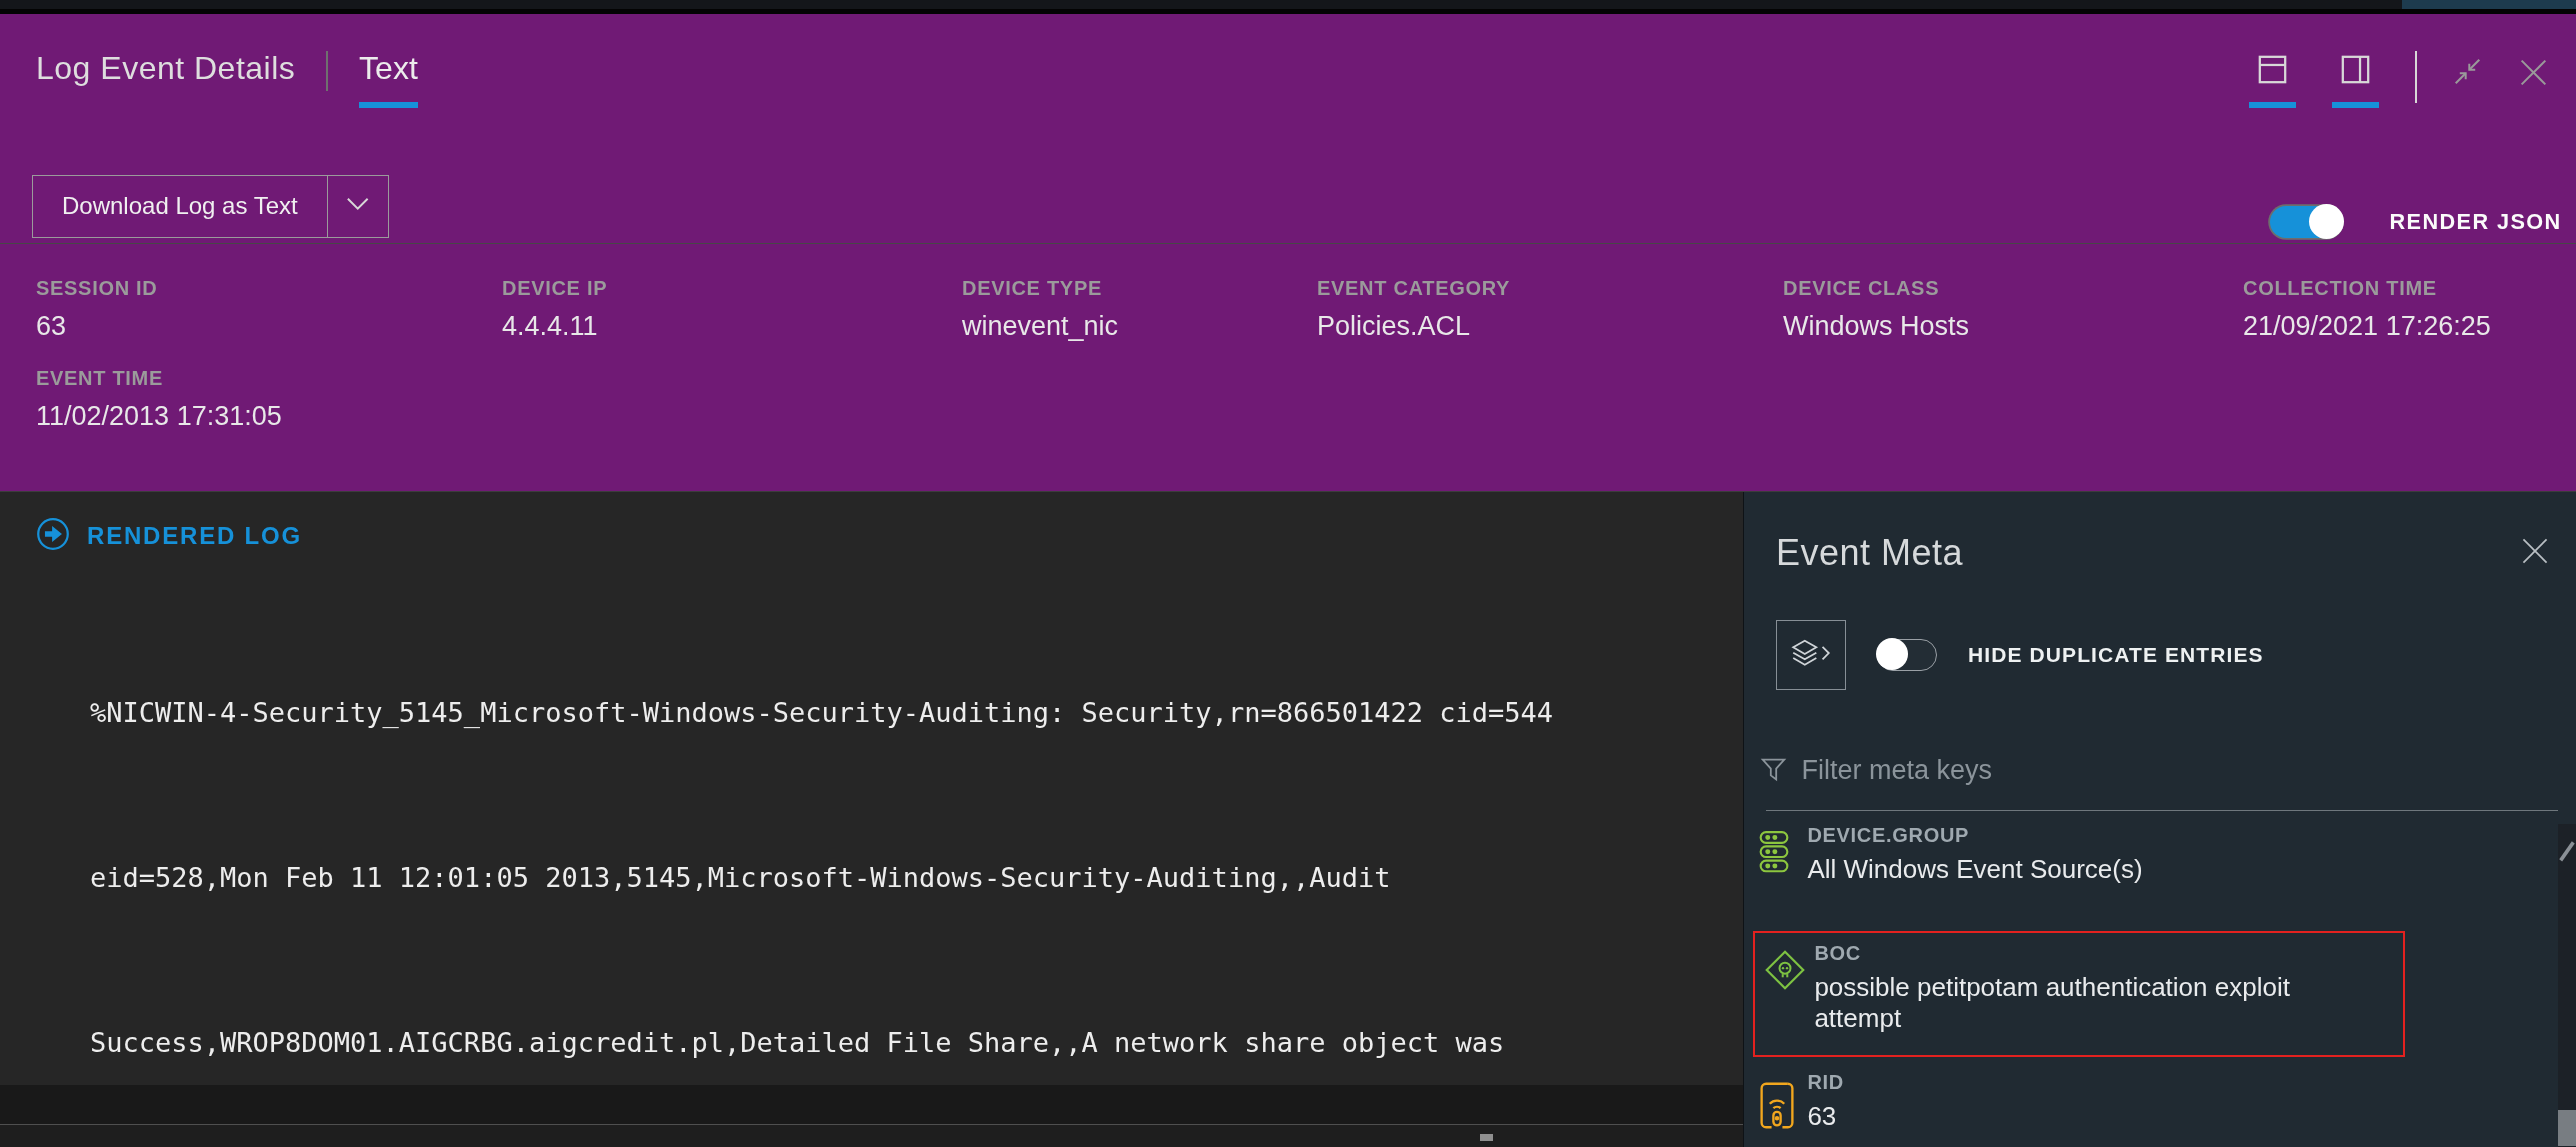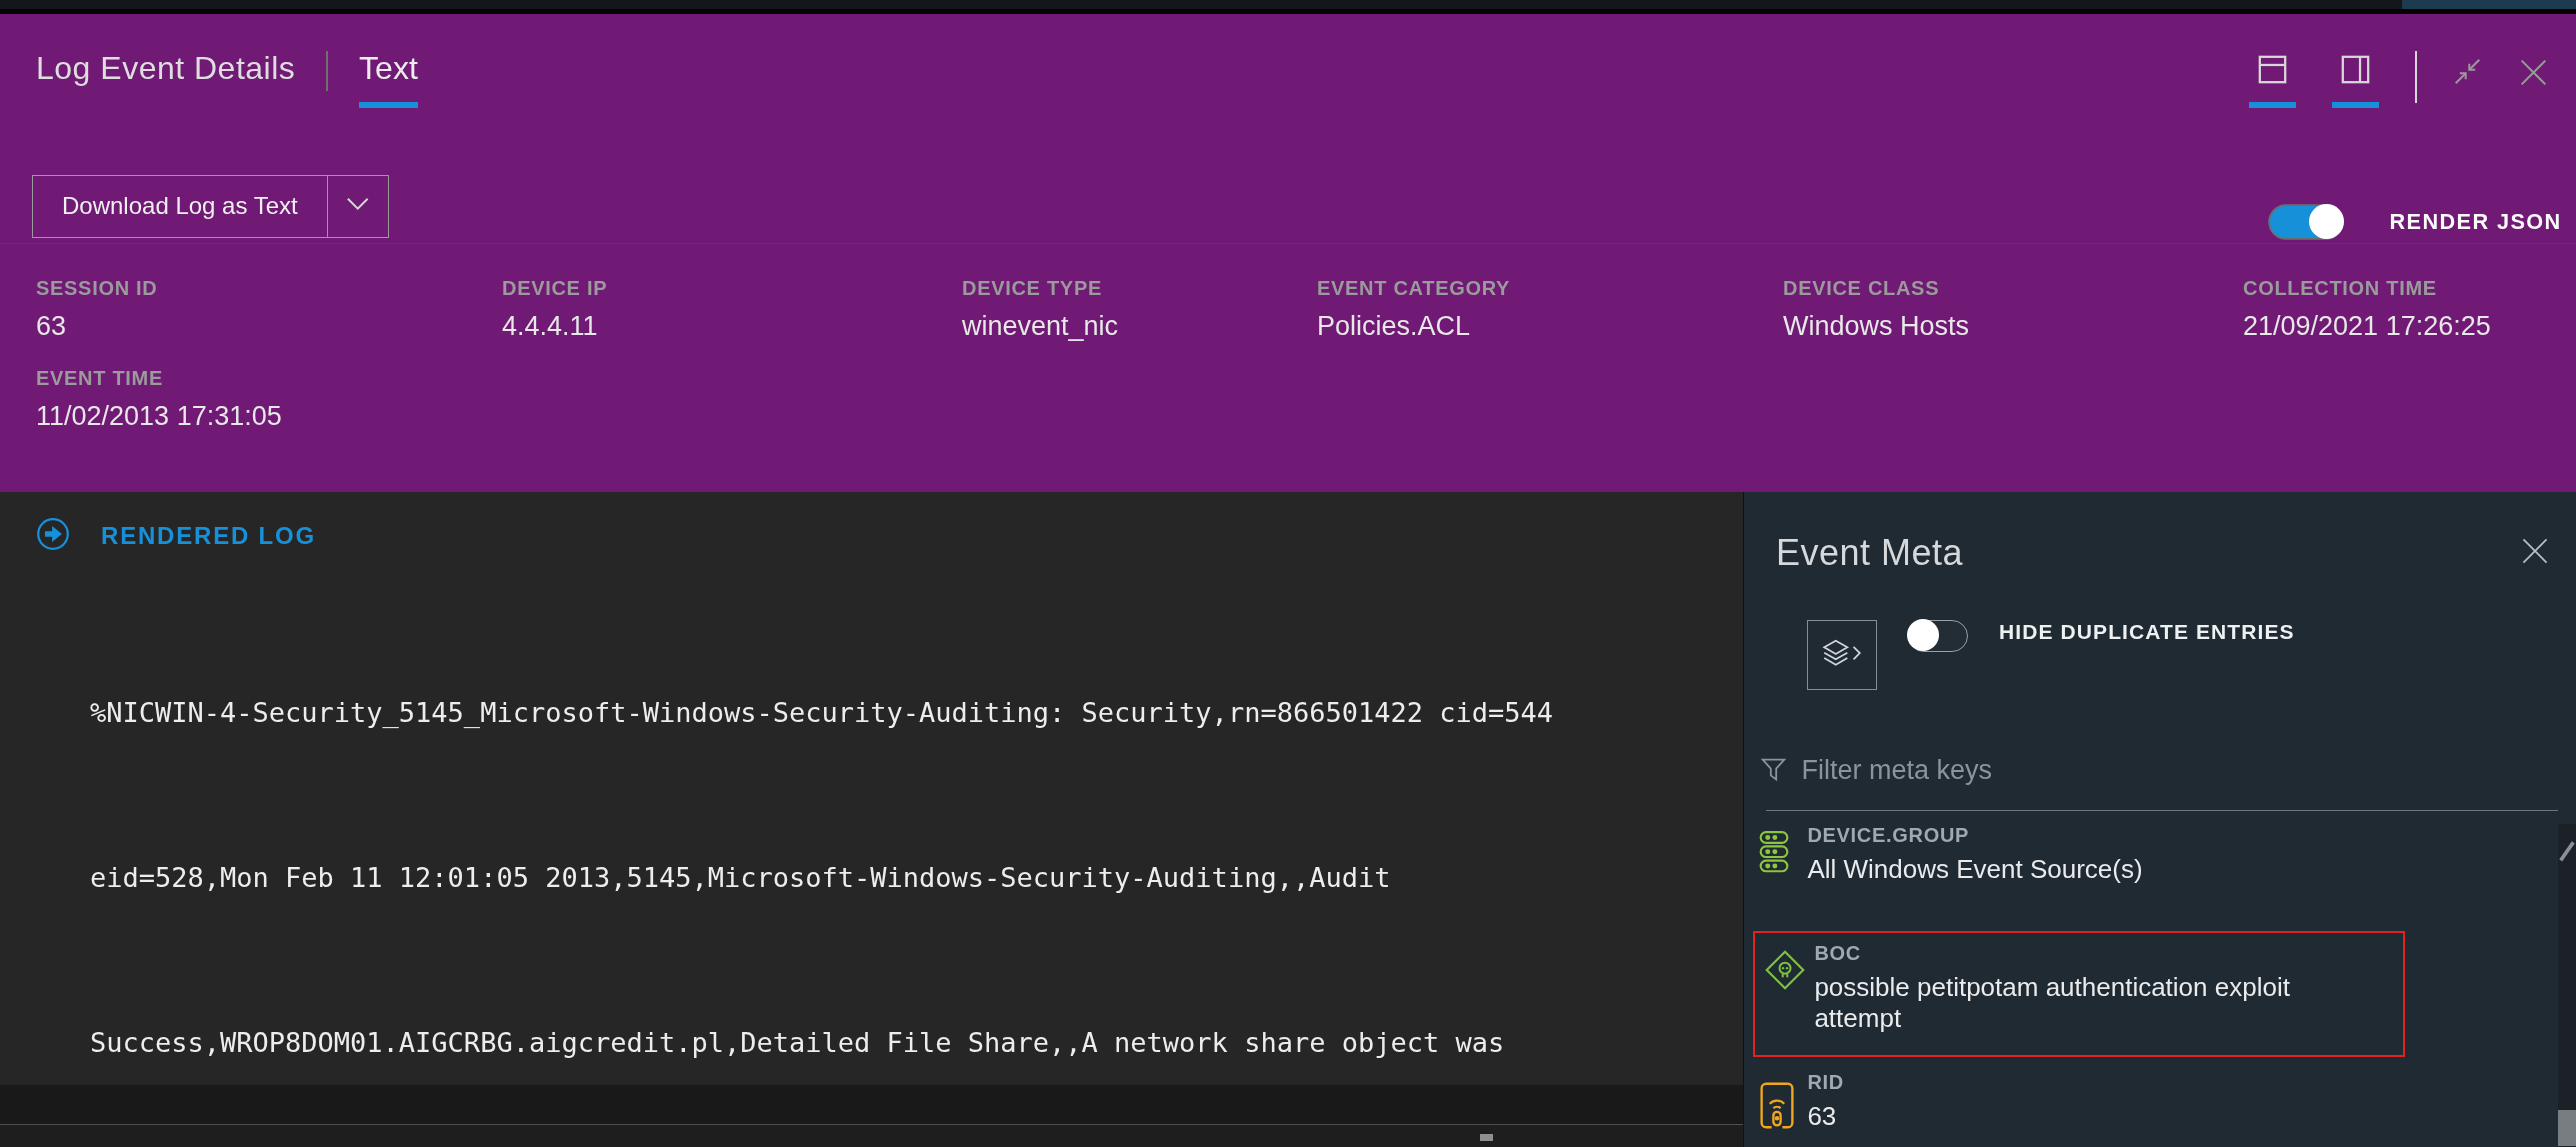--- a/index.html
+++ b/index.html
@@ -53,35 +53,35 @@
   .sum-label { font-size:20px; font-weight:bold; color:#9b9b9b; letter-spacing:0.7px; }
   .sum-value { margin-top:10.8px; font-size:27px; font-weight:300; color:#e8e8e8; }
   .c0{width:466px}.c1{width:460px}.c2{width:355px}.c3{width:460px}.c4{width:466px}.c5{width:298px}
 
   
   .main { position:absolute; top:491px; left:0; width:100%; height:657px; display:flex;
           border-top:0.9px solid #3c3c3c; }
 
   
   .log-panel { position:relative; flex:1; background:#262626; overflow:hidden; }
-  .log-header { display:flex; align-items:center; gap:31px; padding:18px 0 0 36px; height:69px; }
+  .log-header { display:flex; align-items:center; gap:17px; padding:18px 0 0 36px; height:69px; }
   .log-header-label { font-size:24px; font-weight:bold; color:#1691d9; letter-spacing:1.8px; }
   .log-lines { margin:13.5px 0 0 90px; font-family:"DejaVu Sans Mono", monospace;
                font-size:27px; line-height:55px; color:#ededed; white-space:pre; }
   .log-dark-strip { position:absolute; left:0; right:0; bottom:23.5px; height:40px;
                     background:#191919; border-bottom:1.8px solid #4f4f4f; }
   .log-hscrollbar { position:absolute; left:0; right:0; bottom:0; height:23.5px; background:#1e1e1e; }
   .log-hthumb { position:absolute; left:1480px; top:9px; width:12.6px; height:7.2px; background:#8f8f8f; }
 
   
   .meta-panel { position:relative; width:833px; background:#202a32; border-left:0.9px solid #0e1216; }
   .meta-close { position:absolute; top:43px; right:25px; cursor:pointer; }
   .meta-title { position:absolute; top:40px; left:32px; font-size:36px; font-weight:300;
                 color:#d6d9db; letter-spacing:0.5px; }
-  .meta-controls { position:absolute; top:128px; left:32px; display:flex; gap:31px;margin-left:31px; }
+  .meta-controls { position:absolute; top:128px; left:32px; display:flex; align-items:center; gap:31px; }
   .layers-btn { width:70px; height:70px; border:0.9px solid #878f96; display:flex;
                 align-items:center; justify-content:center; cursor:pointer; }
   .toggle.off { width:60px; height:32px; background:#232d35; border:1.8px solid #9aa0a6; }
   .toggle.off .knob { position:absolute; left:-1.8px; top:-1.8px; width:32px; height:32px;
                       border-radius:50%; background:#ffffff; }
   .meta-toggle-label { font-size:21px; font-weight:bold; color:#eef1f2; letter-spacing:1.1px; }
 
   .meta-filter { position:absolute; top:263px; left:16px; display:flex; align-items:center; gap:14.4px; }
   .meta-filter input { background:transparent; border:none; outline:none; font-size:27px;
                        font-weight:300; color:#c9ced2; width:379px;

